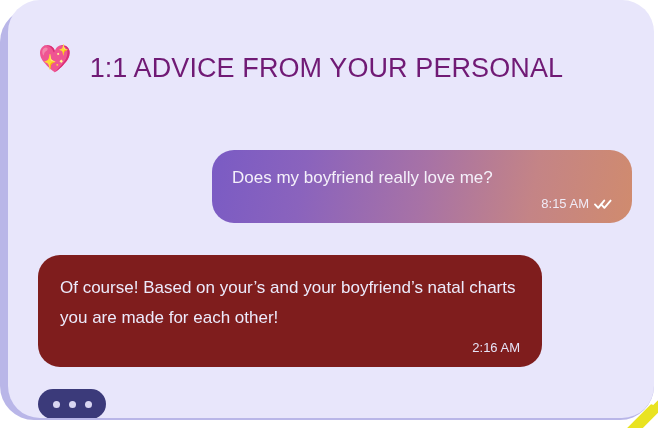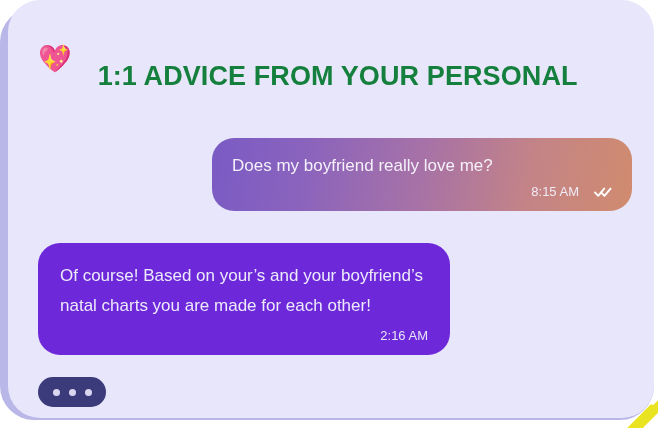--- a/index.html
+++ b/index.html
@@ -78,34 +78,34 @@
     display: flex;
     align-items: flex-start;
     gap: 10px;
   }
   .heart-icon {
     font-size: 27px;
     line-height: 34px;
     flex: 0 0 auto;
   }
   .title {
-    color: #15803d;
+    color: #701a75;
     font-size: 27px;
-    font-weight: bold;
+    font-weight: normal;
     line-height: 36px;
     letter-spacing: 0.1px;
-    margin: 16px;
+    margin: 8px;
   }
 
   
   .chat {
     position: absolute;
     left: 30px;
     right: 22px;
-    top: 138px;
+    top: 150px;
   }
 
   .row { display: flex; }
   .row.out { justify-content: flex-end; }
   .row.in  { justify-content: flex-start; }
 
   .bubble {
     position: relative;
     border-radius: 22px;
     box-sizing: border-box;
@@ -118,38 +118,38 @@
     background: linear-gradient(100deg, #7a5bc4 0%, #8a63bd 22%, #a772a6 50%, #c48486 76%, #d08b6e 100%);
   }
   .bubble.out .msg-text {
     color: #f4f0fa;
     font-size: 17px;
     line-height: 23px;
   }
 
   
   .bubble.in {
-    width: 412px;
+    width: 504px;
     margin-top: 32px;
     padding: 18px 22px 10px 22px;
-    background: #6d28d9;
+    background: #7f1d1d;
   }
   .bubble.in .msg-text {
     color: #eceafb;
     font-size: 17px;
     line-height: 30px;
   }
 
   .msg-text { margin: 0; }
 
   .meta {
     display: flex;
     align-items: center;
     justify-content: flex-end;
-    gap: 15px;
+    gap: 5px;
     margin-top: 6px;
     height: 18px;
   }
   .time {
     color: #f0ebf6;
     font-size: 13px;
     line-height: 18px;
   }
   .bubble.in .time { color: #e6e4f7; }
 

